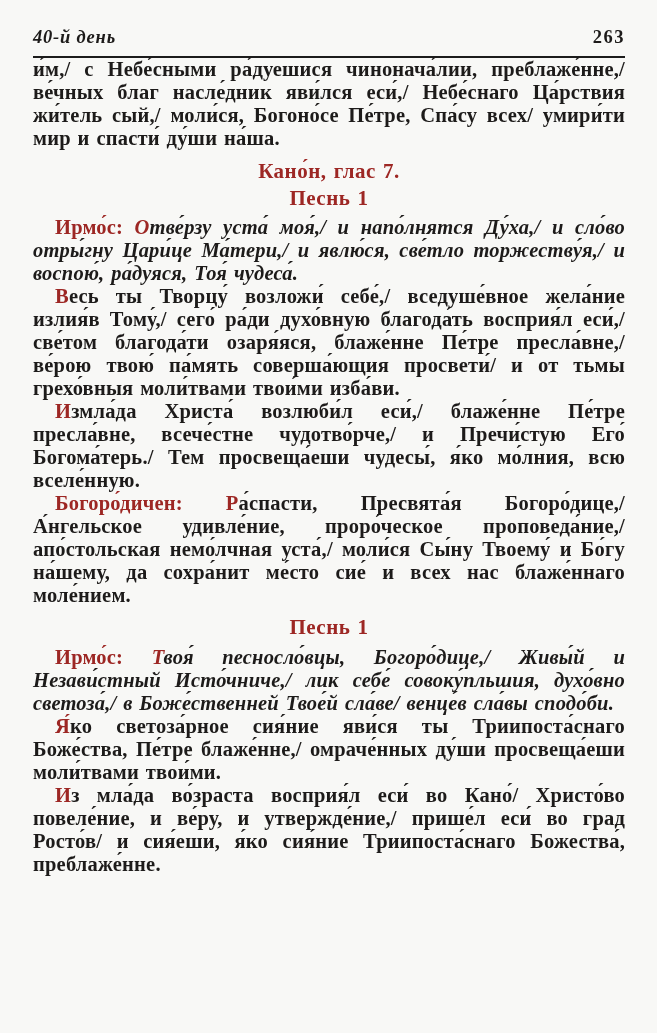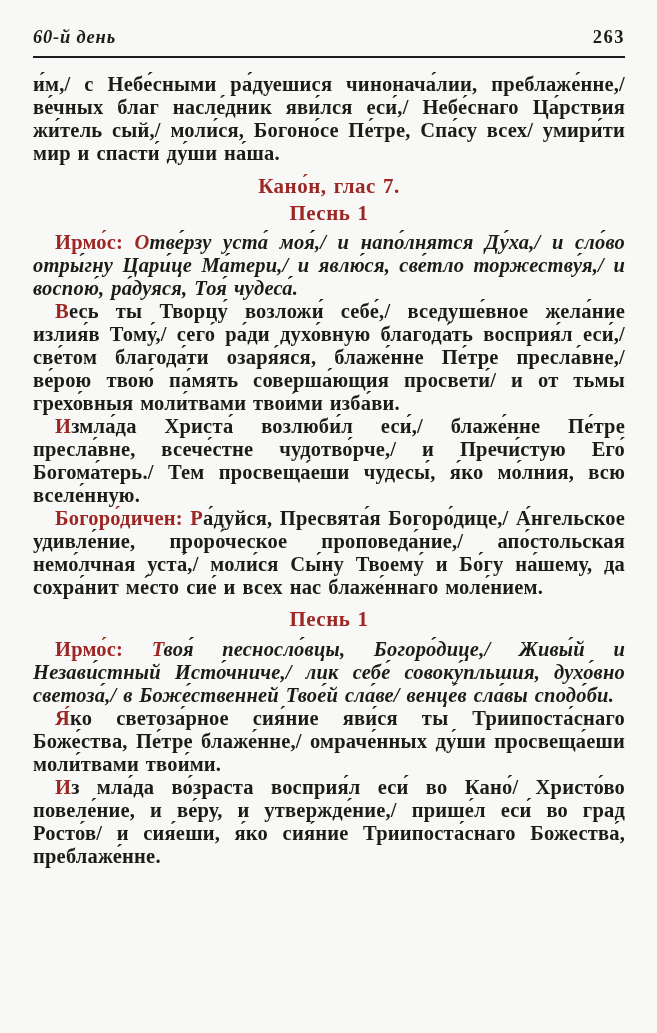--- a/index.html
+++ b/index.html
@@ -20,21 +20,20 @@
     color:var(--ink);
   }
   .hdr{
     display:flex;justify-content:space-between;align-items:baseline;
     font-size:18.5px;line-height:20px;
   }
   .running{font-style:italic;letter-spacing:.8px;}
   .pagenum{letter-spacing:1.5px;}
   .rule{height:2px;background:#1c1c1c;margin-top:9px;}
   .body-text{
-    margin-top:15px;
     font-size:20.5px;
     line-height:23px;
     text-align:justify;
     letter-spacing:.2px;
     word-spacing:1.5px;
   }
   .para{margin:0;text-indent:22px;}
   .para.flush{text-indent:0;}
   .heading{
     color:var(--rubric);
@@ -50,40 +49,40 @@
   .rubric-label{color:var(--rubric);}
   .initial{color:var(--rubric);}
   .ital{font-style:italic;}
 </style>
 </head>
 <body>
 
 <div class="page">
 
   <div class="hdr">
-    <span class="running">60-й день</span>
+    <span class="running">40-й день</span>
     <span class="pagenum">263</span>
   </div>
   <div class="rule"></div>
 
   <div class="body-text">
 
     <p class="para flush">и́м,/ с Небе́сными ра́дуешися чинонача́лии, преблаже́нне,/ ве́чных благ насле́дник яви́лся еси́,/ Небе́снаго Ца́рствия жи́тель сый,/ моли́ся, Богоно́се Пе́тре, Спа́су всех/ умири́ти мир и спасти́ ду́ши на́ша.</p>
 
     <p class="para heading">Кано́н, глас 7.</p>
     <p class="para heading pesn1">Песнь 1</p>
 
     <p class="para"><span class="rubric-label">Ирмо́с:</span> <span class="initial ital">О</span><span class="ital">тве́рзу уста́ моя́,/ и напо́лнятся Ду́ха,/ и сло́во отры́гну Цари́це Ма́тери,/ и явлю́ся, све́тло торжеству́я,/ и воспою́, ра́дуяся, Тоя́ чудеса́.</span></p>
 
     <p class="para"><span class="initial">В</span><span>есь ты Творцу́ возложи́ себе́,/ вседуше́вное жела́ние излия́в Тому́,/ сего́ ра́ди духо́вную благода́ть восприя́л еси́,/ све́том благода́ти озаря́яся, блаже́нне Пе́тре пресла́вне,/ ве́рою твою́ па́мять соверша́ющия просвети́/ и от тьмы грехо́вныя моли́твами твои́ми изба́ви.</span></p>
 
     <p class="para"><span class="initial">И</span><span>змла́да Христа́ возлюби́л еси́,/ блаже́нне Пе́тре пресла́вне, всече́стне чудотво́рче,/ и Пречи́стую Его́ Богома́терь./ Тем просвеща́еши чудесы́, я́ко мо́лния, всю вселе́нную.</span></p>
 
 
-    <p class="para"><span class="rubric-label">Богоро́дичен:</span> <span class="initial">Р</span><span>а́дуйся, Пресвята́я Богоро́дице,/ А́нгельское удивле́ние, проро́ческое проповеда́ние,/ апо́стольская немо́лчная уста́,/ моли́ся Сы́ну Твоему́ и Бо́гу на́шему, да сохра́нит ме́сто сие́ и всех нас блаже́ннаго моле́нием.</span></p>
+    <p class="para"><span class="rubric-label">Богоро́дичен:</span> <span class="initial">Р</span><span>а́спасти, Пресвята́я Богоро́дице,/ А́нгельское удивле́ние, проро́ческое проповеда́ние,/ апо́стольская немо́лчная уста́,/ моли́ся Сы́ну Твоему́ и Бо́гу на́шему, да сохра́нит ме́сто сие́ и всех нас блаже́ннаго моле́нием.</span></p>
 
     <p class="para heading pesn3">Песнь 1</p>
 
     <p class="para"><span class="rubric-label">Ирмо́с:</span> <span class="initial ital">Т</span><span class="ital">воя́ песносло́вцы, Богоро́дице,/ Живы́й и Незави́стный Исто́чниче,/ лик себе́ совоку́пльшия, духо́вно светоза́,/ в Боже́ственней Твое́й сла́ве/ венце́в сла́вы сподо́би.</span></p>
 
     <p class="para"><span class="initial">Я́</span><span>ко светоза́рное сия́ние яви́ся ты Триипоста́снаго Боже́ства, Пе́тре блаже́нне,/ омраче́нных ду́ши просвеща́еши моли́твами твои́ми.</span></p>
 
     <p class="para"><span class="initial">И</span><span>з мла́да во́зраста восприя́л еси́ во Кано́/ Христо́во повеле́ние, и ве́ру, и утвержде́ние,/ прише́л еси́ во град Росто́в/ и сия́еши, я́ко сия́ние Триипоста́снаго Божества́, преблаже́нне.</span></p>
 
   </div>

